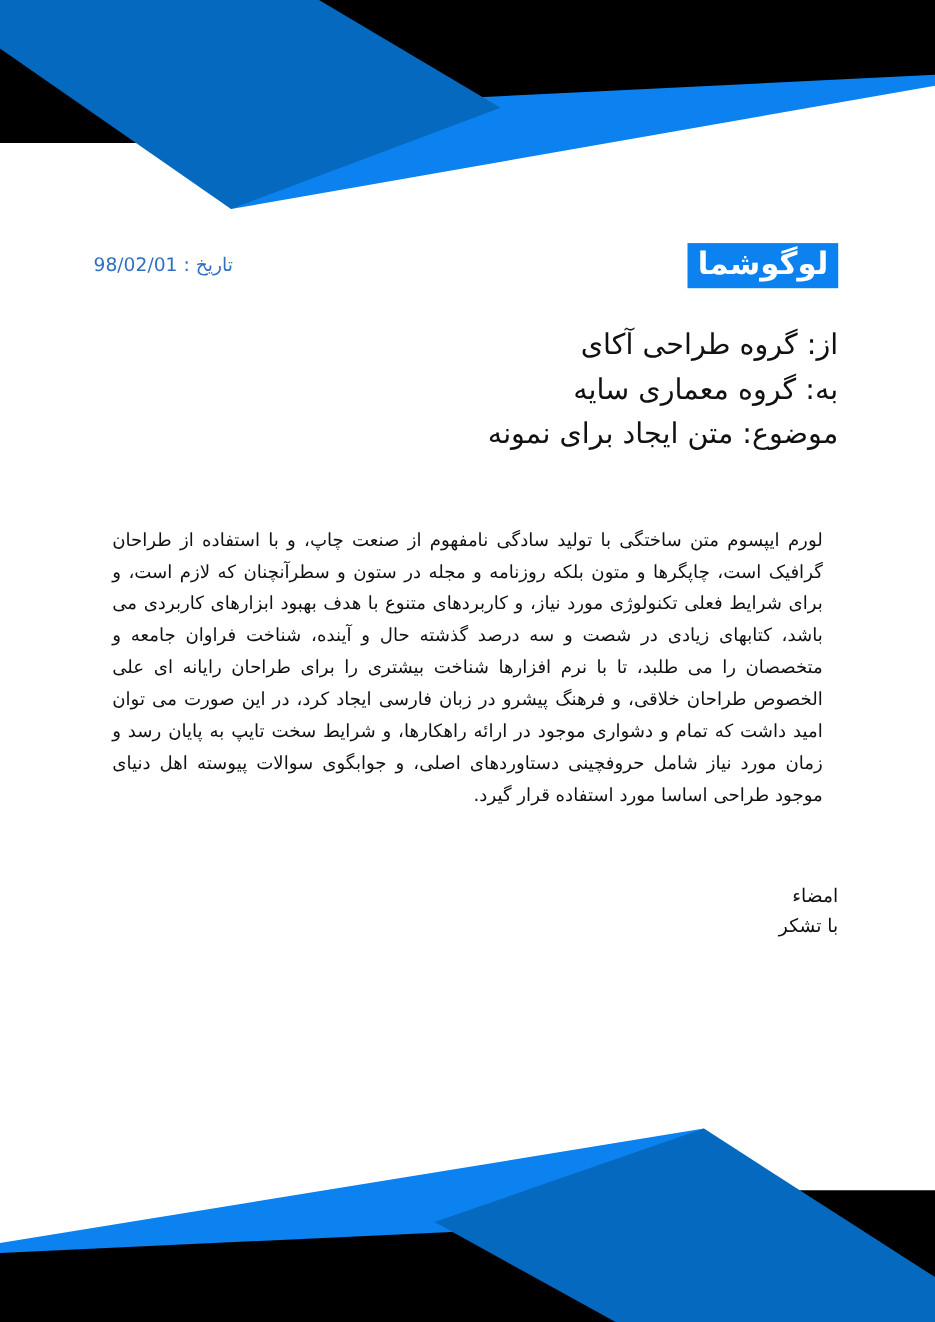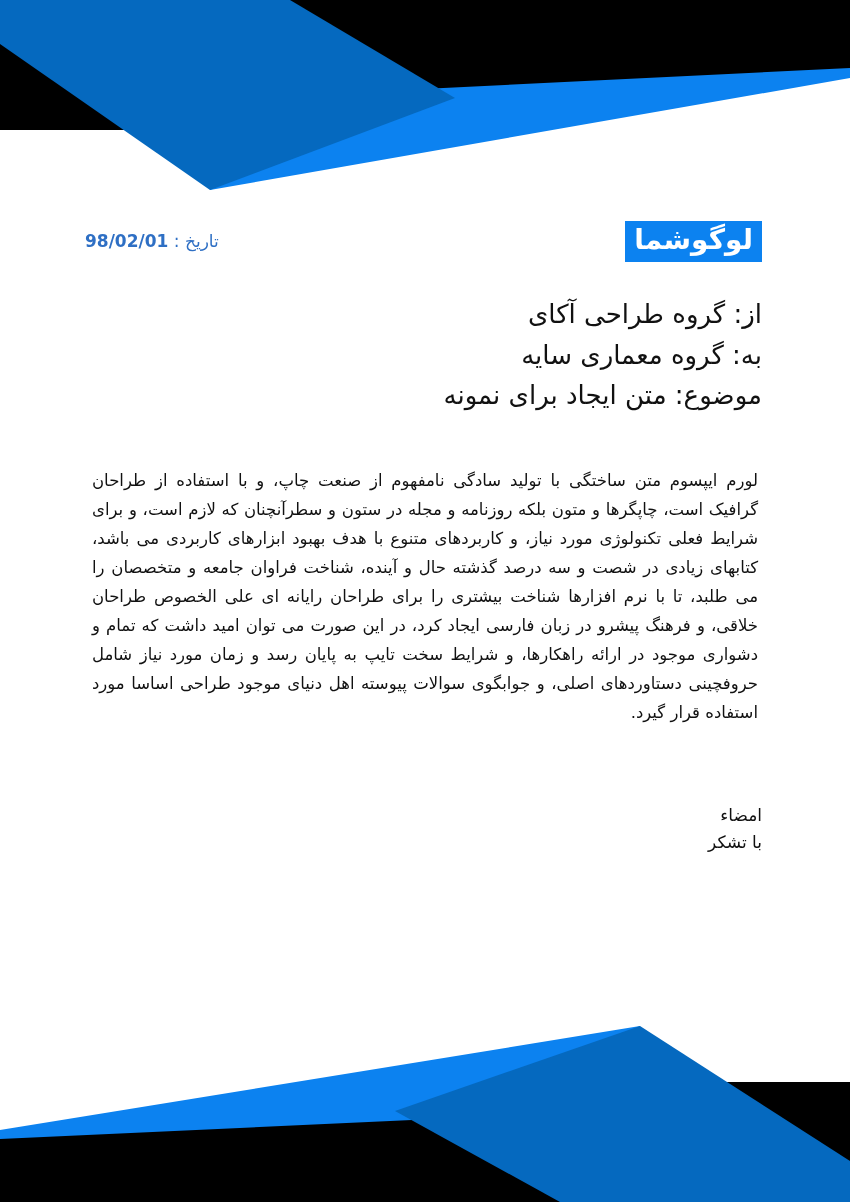--- a/index.html
+++ b/index.html
@@ -60,21 +60,20 @@
   .date-line {
     color: #2E6FC4;
     font-size: 17px;
     direction: rtl;
     white-space: nowrap;
   }
   .date-line .date-value {
     direction: ltr;
     display: inline-block;
     unicode-bidi: embed;
-    font-weight: bold;
   }
 
   
   .meta {
     position: absolute;
     top: 296px;
     right: 88px;
     left: 88px;
     direction: rtl;
     text-align: right;
@@ -95,21 +94,21 @@
     top: 462px;
     right: 88px;
     left: 88px;
     direction: rtl;
     text-align: justify;
     text-align-last: right;
     font-size: 16.5px;
     line-height: 29px;
     color: #111111;
   }
-  .body-text p { margin: 4px; }
+  .body-text p { margin: 14px; }
 
   
   .signature {
     position: absolute;
     top: 802px;
     right: 88px;
     left: 88px;
     direction: rtl;
     text-align: right;
   }

